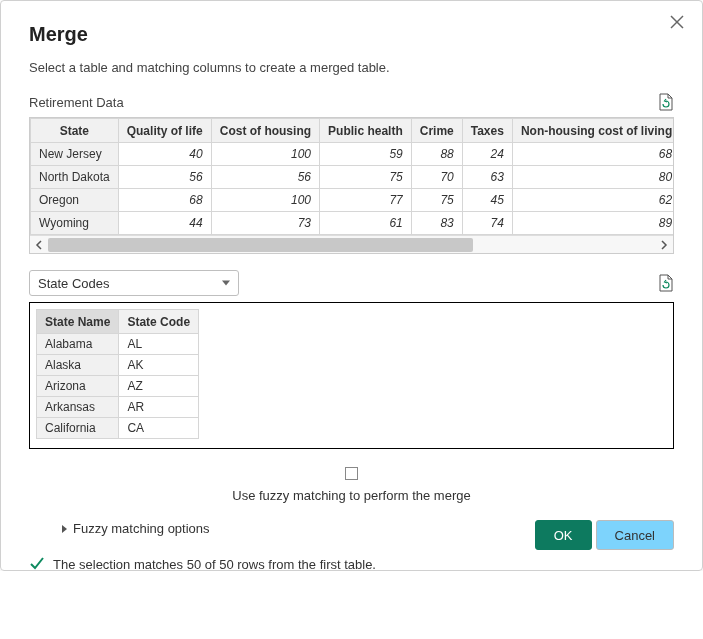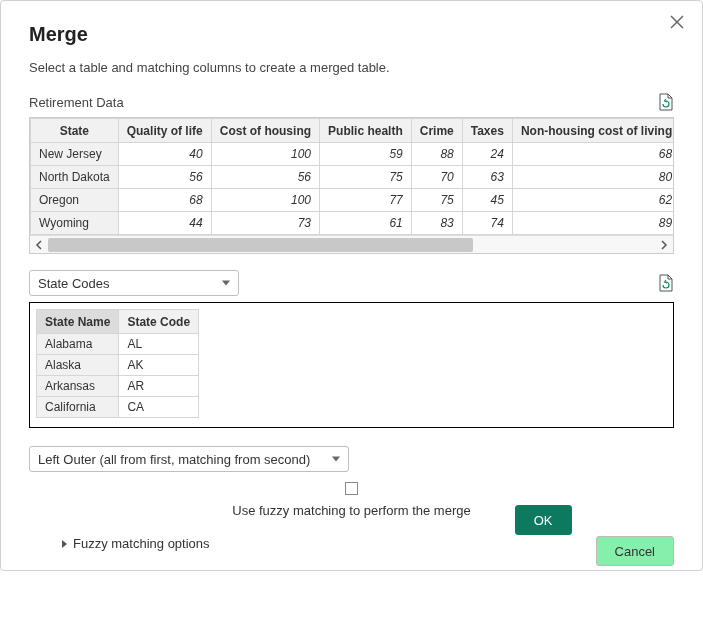--- a/index.html
+++ b/index.html
@@ -171,41 +171,40 @@
     margin-top: 20px;
     display:flex; align-items:center; gap:8px;
     font-size:13px;
     color:#333;
   }
   .checkmark { color:#0d8a5f; }
   .checkmark svg { width:16px;height:16px;display:block; }
 
   .button-row {
     position:absolute;
-    bottom: 4px; right: 28px;
-    display:flex; gap:24px;
+    bottom: 20px; right: 28px;
+    display:flex; gap:4px;
   }
   .btn-primary, .btn-secondary {
     font-size:13px;
     padding: 6px 18px;
     border-radius:3px;
     cursor:pointer;
     height:30px;
     border:1px solid transparent;
   }
   .btn-primary {
     background:#0d7a5f;
     color:#fff;
     border-color:#0d7a5f;
   }
   .btn-secondary {
-    background:#86efac;
+    background:#7dd3fc;
     color:#333;
     border-color:#bbb;
-    margin-top:31px;
   }
 
   .table2-outer {
     border: 1px solid #000000;
     padding: 6px;
     margin-bottom: 18px;
   }
   .table2-outer .inner {
     display:inline-block;
   }
@@ -339,45 +338,54 @@
         <tbody>
           <tr>
               <td class="rowhdr">Alabama</td>
               <td>AL</td>
             </tr>
           <tr>
               <td class="rowhdr">Alaska</td>
               <td>AK</td>
             </tr>
           <tr>
+              <td class="rowhdr">Arizona</td>
+              <td>AZ</td>
+            </tr>
+          <tr>
               <td class="rowhdr">Arkansas</td>
               <td>AR</td>
             </tr>
           <tr>
               <td class="rowhdr">California</td>
               <td>CA</td>
             </tr>
         </tbody>
       </table>
     </div>
   </div>
 
-  <div class="combo" style="min-width:320px">
-    <span>Left Outer (all from first, matching from second)</span>
-  </div>
 
   <div class="checkbox-row">
     <div class="chkbox"></div>
     <span>Use fuzzy matching to perform the merge</span>
   </div>
 
   <div class="expander">
     <span class="tri"></span>
     <span>Fuzzy matching options</span>
   </div>
 
+  <div class="status-row">
+    <span class="checkmark">
+      <svg viewBox="0 0 16 16">
+          <path d="M2 8l4 4 8-10" fill="none" stroke="currentColor" stroke-width="2"></path>
+        </svg>
+    </span>
+    <span>The selection matches 50 of 50 rows from the first table.</span>
+  </div>
 
   <div class="button-row">
     <button class="btn-primary">OK</button>
     <button class="btn-secondary">Cancel</button>
   </div>
 
 </div>
 
 </body></html>

